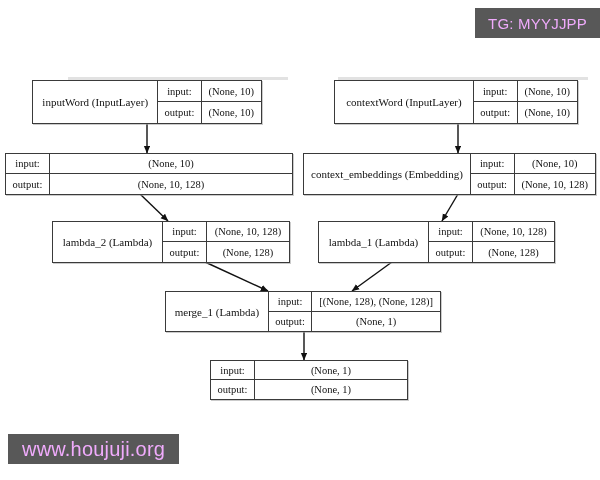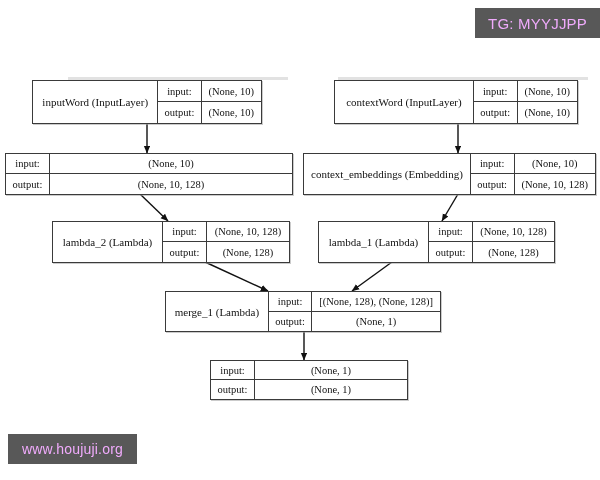--- a/index.html
+++ b/index.html
@@ -101,21 +101,21 @@
     height: 30px;
     padding: 0 13px;
     font-size: 15px;
     letter-spacing: 0.2px;
   }
   #wm-site {
     left: 8px;
     bottom: 16px;
     height: 30px;
     padding: 0 14px;
-    font-size: 14px;
+    font-size: 20px;
     letter-spacing: 0.2px;
   }
 </style>
 </head>
 <body>
 
 <div id="canvas">
 
   <div class="shadowbar" style="left:68px; top:77px; width:220px;"></div>
   <div class="shadowbar" style="left:338px; top:77px; width:250px;"></div>

